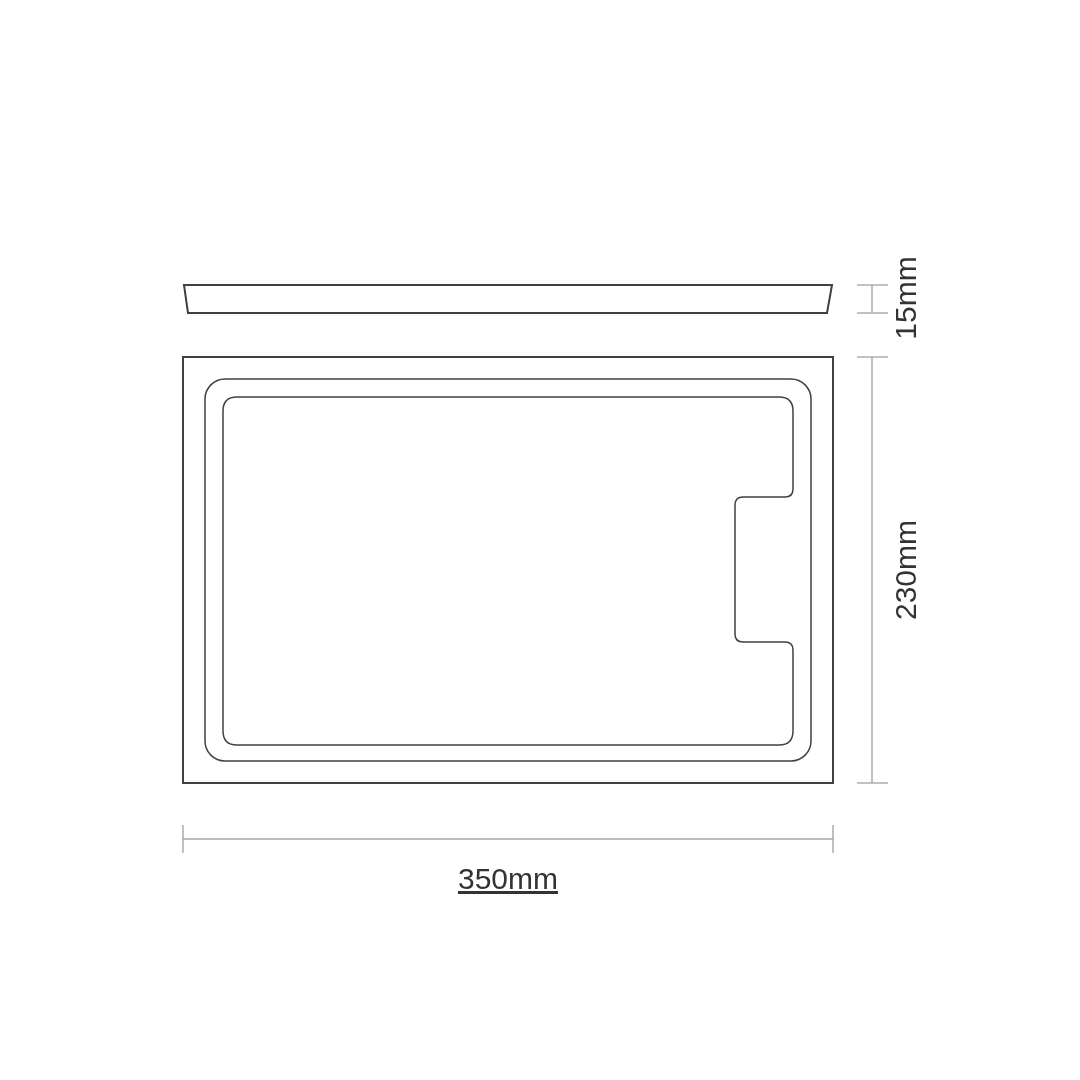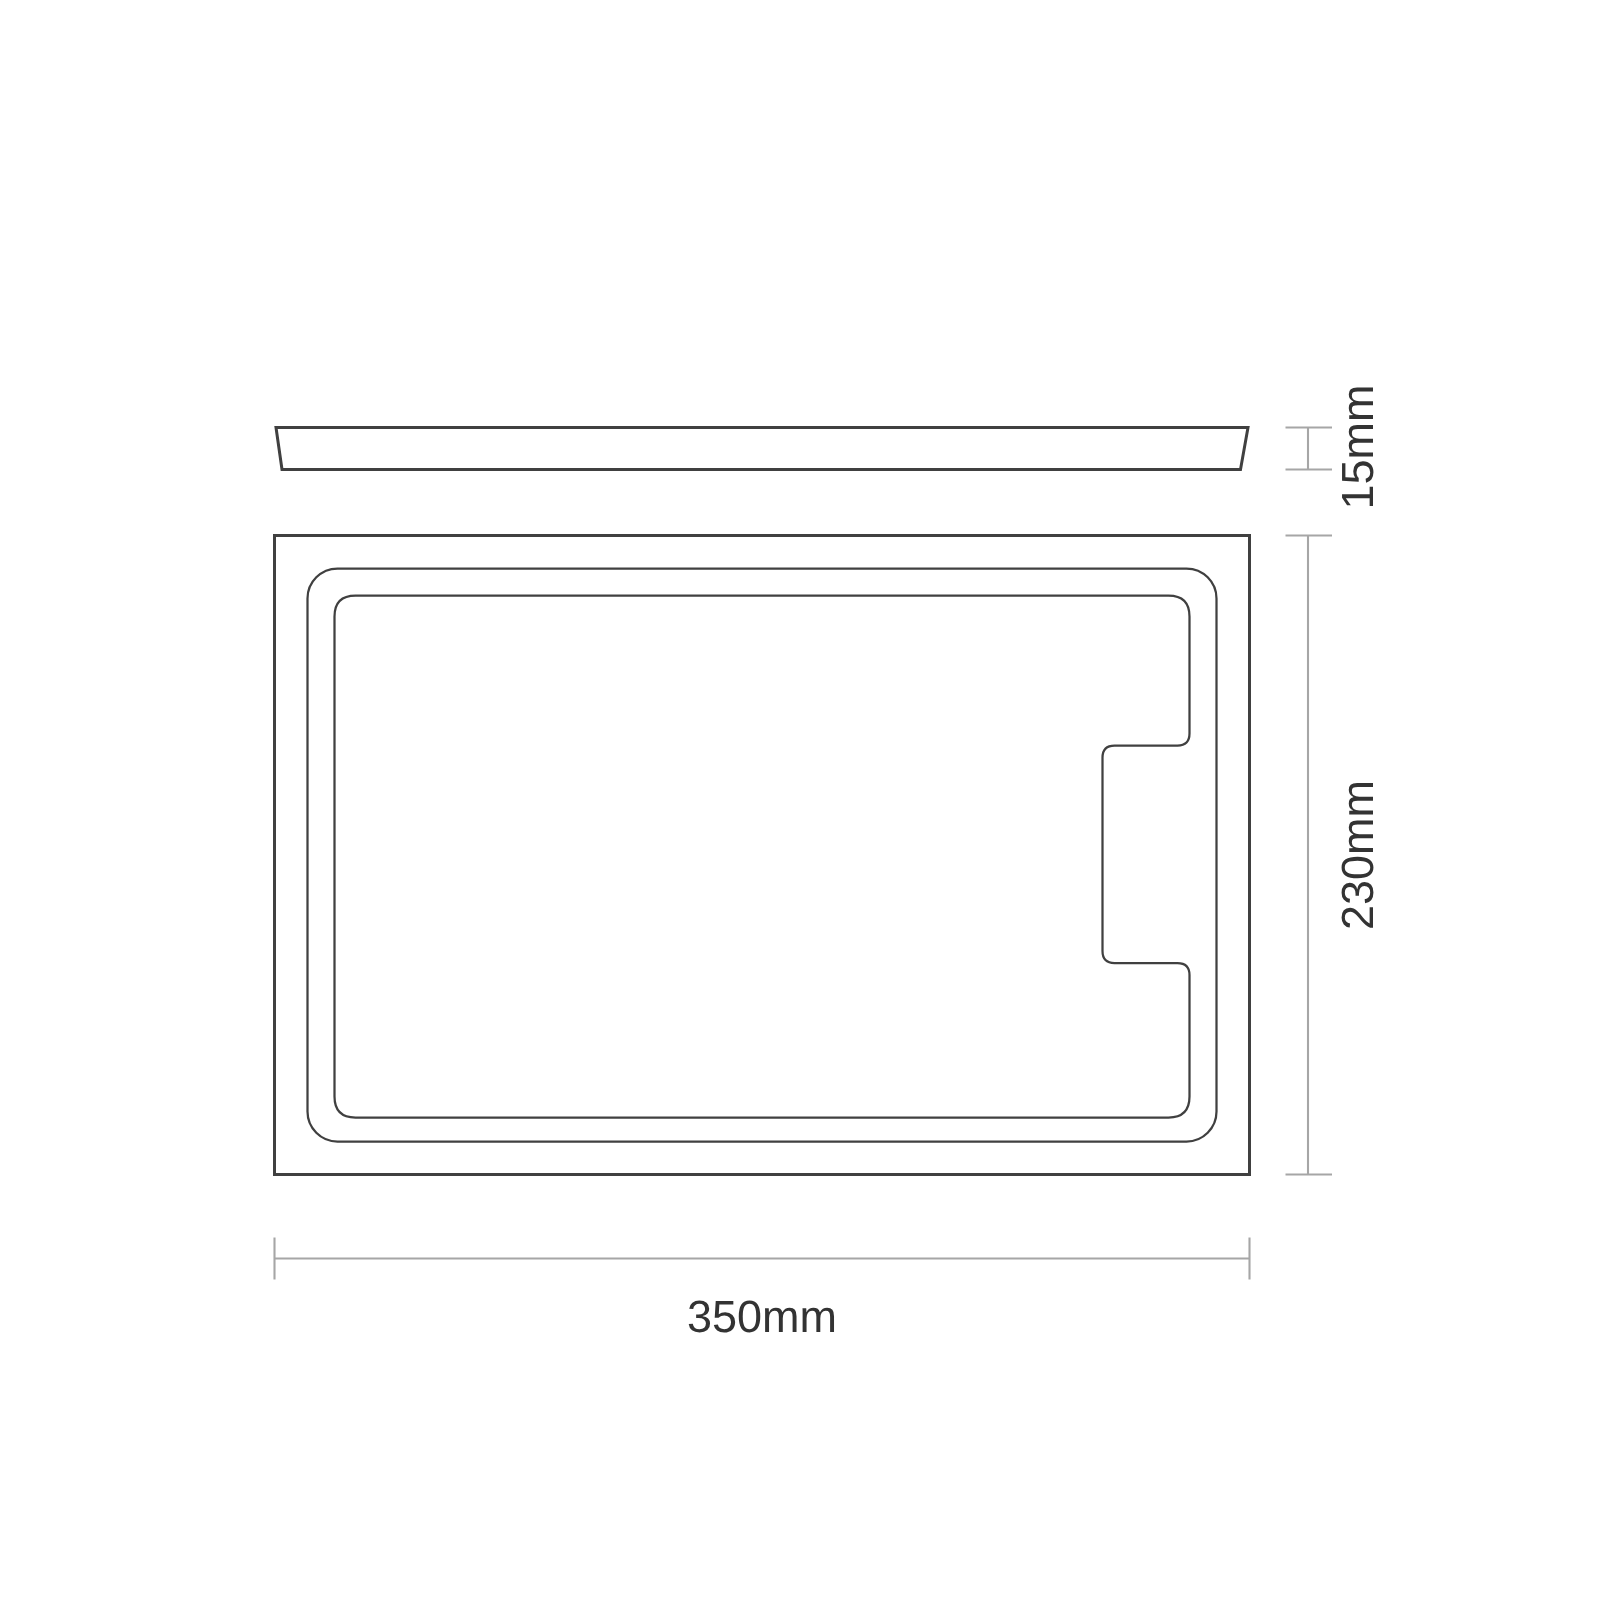--- a/index.html
+++ b/index.html
@@ -98,15 +98,15 @@
       <line class="dim-stroke" x1="183" y1="839" x2="833" y2="839"></line>
       <line class="dim-stroke" x1="183" y1="825" x2="183" y2="853"></line>
       <line class="dim-stroke" x1="833" y1="825" x2="833" y2="853"></line>
     </g>
   </svg>
 
   <div class="dim-label rotated" style="left: 906px; top: 298px;">15mm</div>
 
   <div class="dim-label rotated" style="left: 906px; top: 570px;">230mm</div>
 
-  <div class="dim-label" style="left: 508px; top: 879px;">350mm</div>
+  <div class="dim-label" style="left: 508px; top: 879px; text-decoration: underline;">350mm</div>
 
 </div>
 
 </body></html>

